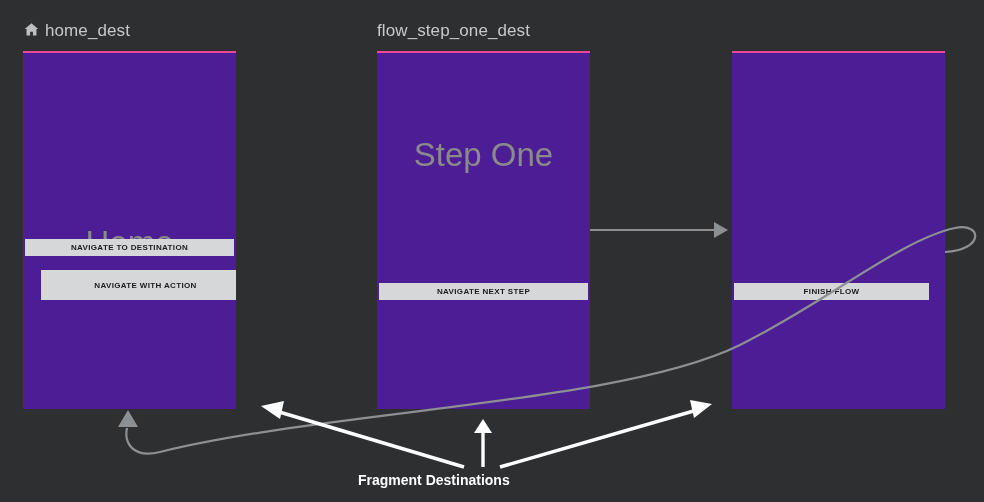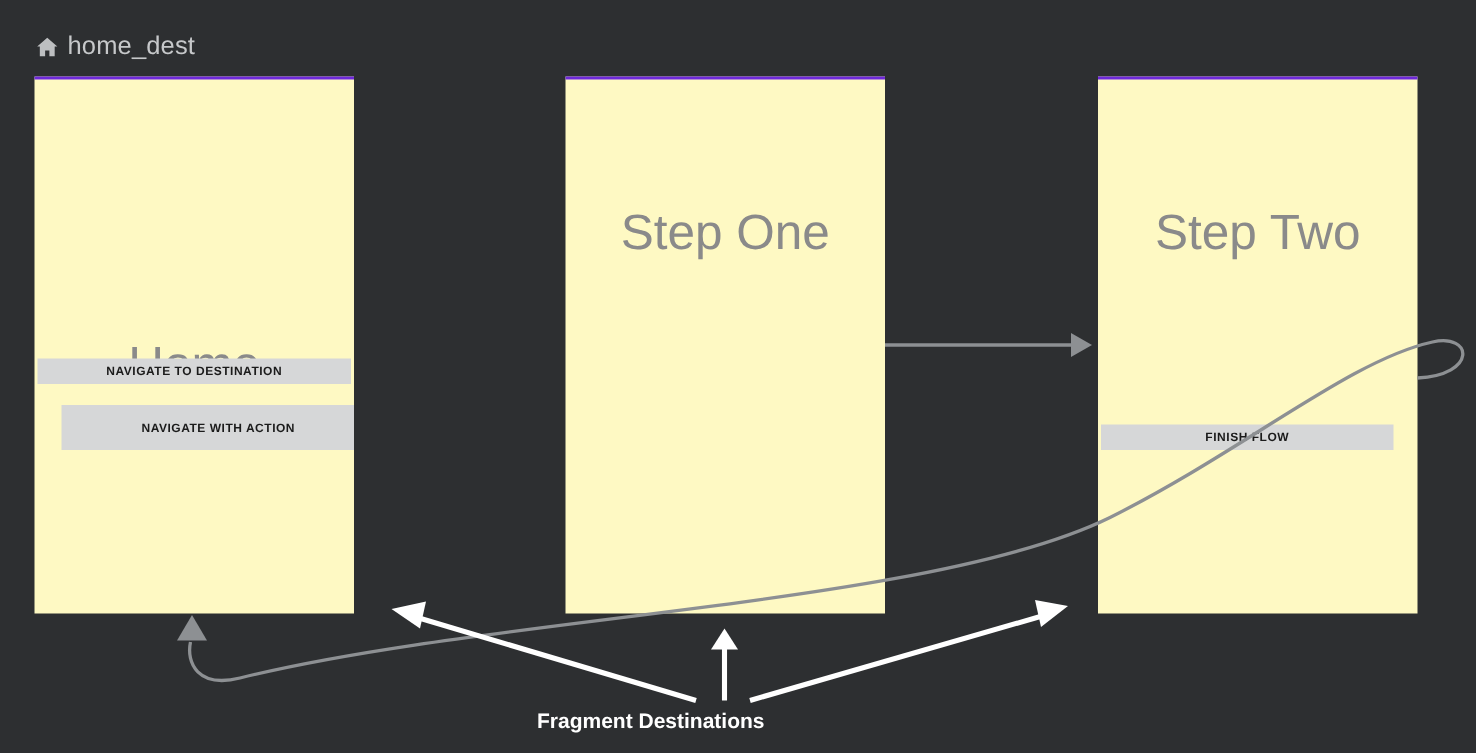--- a/index.html
+++ b/index.html
@@ -18,35 +18,34 @@
 
   
   .dest-label {
     position: absolute;
     color: #c6c8ca;
     font-size: 17px;
     font-family: "Liberation Sans", sans-serif;
     white-space: nowrap;
     letter-spacing: 0.1px;
     display: flex;
-    align-items: center;
     gap: 5px;
   }
   .home-icon-wrap {
     display: inline-flex;
     align-items: center;
     width: 17px;
     height: 17px;
   }
 
   
   .phone {
     position: absolute;
-    background: #fef9c3;
-    border-top: 2px solid #6d28d9;
+    background: #4c1d95;
+    border-top: 2px solid #ec4899;
     box-sizing: border-box;
     overflow: hidden;
   }
   .phone-title {
     position: absolute;
     left: 0;
     width: 100%;
     text-align: center;
     color: #8a8a8a;
     font-size: 33px;
@@ -95,34 +94,37 @@
 
   <div class="dest-label" style="left:23px; top:21px;">
     <span class="home-icon-wrap">
       <svg width="17" height="17" viewBox="0 0 24 24" aria-hidden="true">
         <path d="M12 3 L2.5 11.2 L5 11.2 L5 20.5 L10 20.5 L10 15 L14 15 L14 20.5 L19 20.5 L19 11.2 L21.5 11.2 Z" fill="#bdbfc1"></path>
       </svg>
     </span>
     <span>home_dest</span>
   </div>
 
+  <div class="dest-label" style="left:377px; top:21px;">
+    <span>flow_step_one_dest</span>
+  </div>
 
 
   <div class="phone" style="left:23px; top:51px; width:213px; height:358px;text-decoration:underline;">
     <div class="phone-title" style="top:173px;">Home</div>
     <div class="phone-btn" style="left:2px; top:186px; width:209px; height:17px;">NAVIGATE TO DESTINATION</div>
     <div class="phone-btn" style="left:18px; top:217px; width:209px; height:30px;">NAVIGATE WITH ACTION</div>
   </div>
 
   <div class="phone" style="left:377px; top:51px; width:213px; height:358px;">
     <div class="phone-title" style="top:85px;">Step One</div>
+    <div class="phone-btn" style="left:2px; top:230px; width:209px; height:17px;">NAVIGATE NEXT STEP</div>
   </div>
 
   <div class="phone" style="left:732px; top:51px; width:213px; height:358px;">
-    <div class="phone-title" style="top:85px;">Step Two</div>
     <div class="phone-btn" style="left:2px; top:230px; width:195px; height:17px;">FINISH FLOW</div>
   </div>
 
   <svg id="edges" viewBox="0 0 984 502">
 
     <g>
       <line x1="590" y1="230" x2="714" y2="230" stroke="#8d9093" stroke-width="2.2"></line>
       <polygon points="714,222 728,230 714,238" fill="#8d9093"></polygon>
     </g>
 

